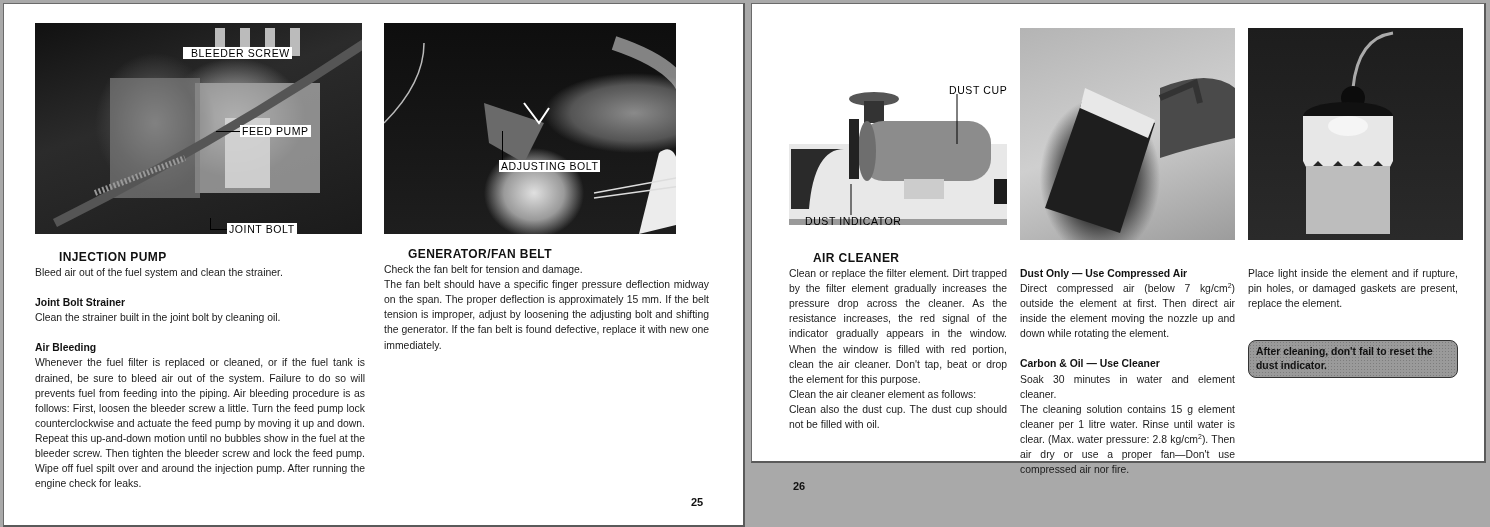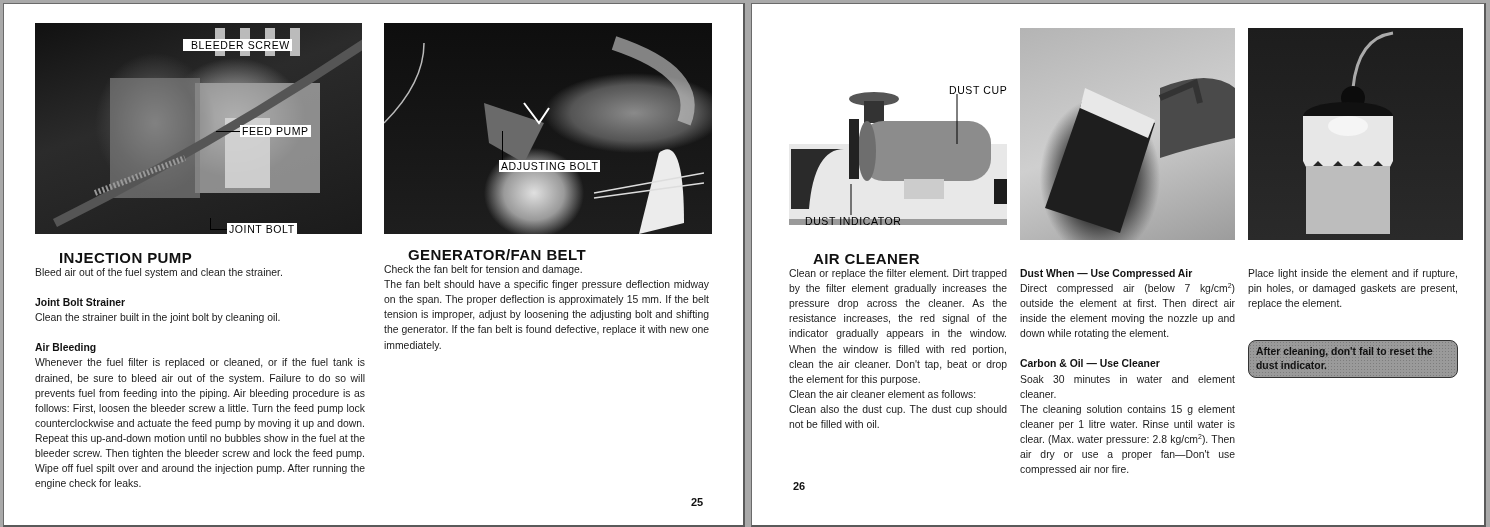--- a/index.html
+++ b/index.html
@@ -9,33 +9,33 @@
     font-family:"Liberation Sans", sans-serif;
     position:relative;
   }
   .page {
     position:absolute; background:#ffffff;
     border-left:1px solid #6a6a6a; border-top:1px solid #6a6a6a;
     border-right:2px solid #5a5a5a; border-bottom:2px solid #5a5a5a;
     box-sizing:border-box;
   }
   #page-left { left:3px; top:3px; width:742px; height:524px; }
-  #page-right { left:751px; top:3px; width:735px; height:524px; }
+  #page-right { left:751px; top:3px; width:735px; height:460px; }
 
   .photo { position:absolute; overflow:hidden; background:#1a1a1a; }
   .callout {
     position:absolute; background:#ffffff; color:#000;
     font-size:10.5px; letter-spacing:0.6px; padding:0 2px; line-height:12px;
     white-space:nowrap; font-family:"Liberation Sans", sans-serif;
   }
   .callout.plain { background:transparent; }
   .leader { position:absolute; background:#000; }
 
   .text { position:absolute; font-size:10.4px; line-height:15.1px; color:#1a1a1a; text-align:justify; }
-  .heading { font-weight:bold; font-size:15px; letter-spacing:0.4px; color:#111;padding-left:24px; }
+  .heading { font-weight:bold; font-size:12px; letter-spacing:0.4px; color:#111;padding-left:24px; }
   .subhead { font-weight:bold; color:#111; }
   .para { margin:0; }
   .gap { height:15px; }
   .pagenum { position:absolute; font-weight:bold; font-size:11px; color:#111; }
   .notice {
     background:#9a9a9a; border:1px solid #333; padding:4px 7px;
     font-weight:bold; font-size:10.4px; line-height:14px; color:#111;
     background-image:radial-gradient(#7d7d7d 0.6px, transparent 0.8px);
     background-size:3px 3px;
   }
@@ -55,29 +55,29 @@
       <rect x="160" y="60" width="125" height="110" fill="#a8a8a8" opacity="0.8"></rect>
       <rect x="190" y="95" width="45" height="70" fill="#d8d8d8" opacity="0.85"></rect>
       <rect x="75" y="55" width="90" height="120" fill="#7d7d7d" opacity="0.7"></rect>
       <path d="M20 200 Q 180 120 330 20" stroke="#555" stroke-width="9" fill="none"></path>
       <path d="M60 170 L150 135" stroke="#999" stroke-width="6" stroke-dasharray="2 2"></path>
       <rect x="180" y="5" width="10" height="28" fill="#bbb"></rect>
       <rect x="205" y="5" width="10" height="28" fill="#bbb"></rect>
       <rect x="230" y="5" width="10" height="28" fill="#bbb"></rect>
       <rect x="255" y="5" width="10" height="28" fill="#bbb"></rect>
     </svg>
-    <span class="callout" style="left:148px; top:16px;padding-left:8px;">BLEEDER SCREW</span>
+    <span class="callout" style="left:148px; top:24px;padding-left:8px;">BLEEDER SCREW</span>
     <span class="callout" style="left:205px; top:102px;">FEED PUMP</span>
     <span class="leader" style="left:181px; top:108px; width:24px; height:1px;"></span>
     <span class="callout" style="left:192px; top:200px;">JOINT BOLT</span>
     <span class="leader" style="left:175px; top:206px; width:17px; height:1px;"></span>
     <span class="leader" style="left:175px; top:195px; width:1px; height:11px;"></span>
   </div>
 
-  <div class="photo" style="left:380px; top:19px; width:328px; height:211px;
+  <div class="photo" style="left:380px; top:19px; width:292px; height:211px;
               background:
                 radial-gradient(ellipse 50px 45px at 150px 170px, #e0e0e0 0%, #9a9a9a 60%, transparent 100%),
                 radial-gradient(ellipse 90px 40px at 250px 90px, #8a8a8a 0%, #555 70%, transparent 100%),
                 linear-gradient(180deg, #0e0e0e 0%, #1e1e1e 100%);">
     <svg width="320" height="211" style="position:absolute;left:0;top:0">
       <path d="M0 100 Q 40 60 40 20" stroke="#bbb" stroke-width="1.5" fill="none"></path>
       <path d="M100 80 L160 100 L140 140 L105 120 Z" fill="#6a6a6a"></path>
       <path d="M140 80 L155 100 L165 85" stroke="#fff" stroke-width="2" fill="none"></path>
       <path d="M275 130 Q 300 110 300 200 L 255 211 Z" fill="#ececec"></path>
       <path d="M230 20 Q 320 50 300 100" stroke="#d0d0d0" stroke-width="14" fill="none" opacity="0.6"></path>
@@ -155,21 +155,21 @@
   </div>
 
   <div class="text" style="left:37px; top:247px; width:218px;">
     <div class="heading">AIR CLEANER</div>
     <p class="para">Clean or replace the filter element.  Dirt trapped by the filter element gradually increases the pressure drop across the cleaner.  As the resistance increases, the red signal of the indicator gradually appears in the window.  When the window is filled with red portion, clean the air cleaner.  Don't tap, beat or drop the element for this purpose.</p>
     <p class="para">Clean the air cleaner element as follows:</p>
     <p class="para">Clean also the dust cup.  The dust cup should not be filled with oil.</p>
   </div>
 
   <div class="text" style="left:268px; top:262px; width:215px;">
-    <div class="subhead">Dust When — Use Compressed Air</div>
+    <div class="subhead">Dust Only — Use Compressed Air</div>
     <p class="para"><span>Direct compressed air (below 7 kg/cm</span><sup>2</sup><span>) outside the element at first.  Then direct air inside the element moving the nozzle up and down while rotating the element.</span></p>
     <div class="gap"></div>
     <div class="subhead">Carbon &amp; Oil — Use Cleaner</div>
     <p class="para">Soak 30 minutes in water and element cleaner.</p>
     <p class="para"><span>The cleaning solution contains 15 g element cleaner per 1 litre water.  Rinse until water is clear.  (Max. water pressure: 2.8 kg/cm</span><sup>2</sup><span>).  Then air dry or use a proper fan—Don't use compressed air nor fire.</span></p>
   </div>
 
   <div class="text" style="left:496px; top:262px; width:210px;">
     <p class="para">Place light inside the element and if rupture, pin holes, or damaged gaskets are present, replace the element.</p>
   </div>

